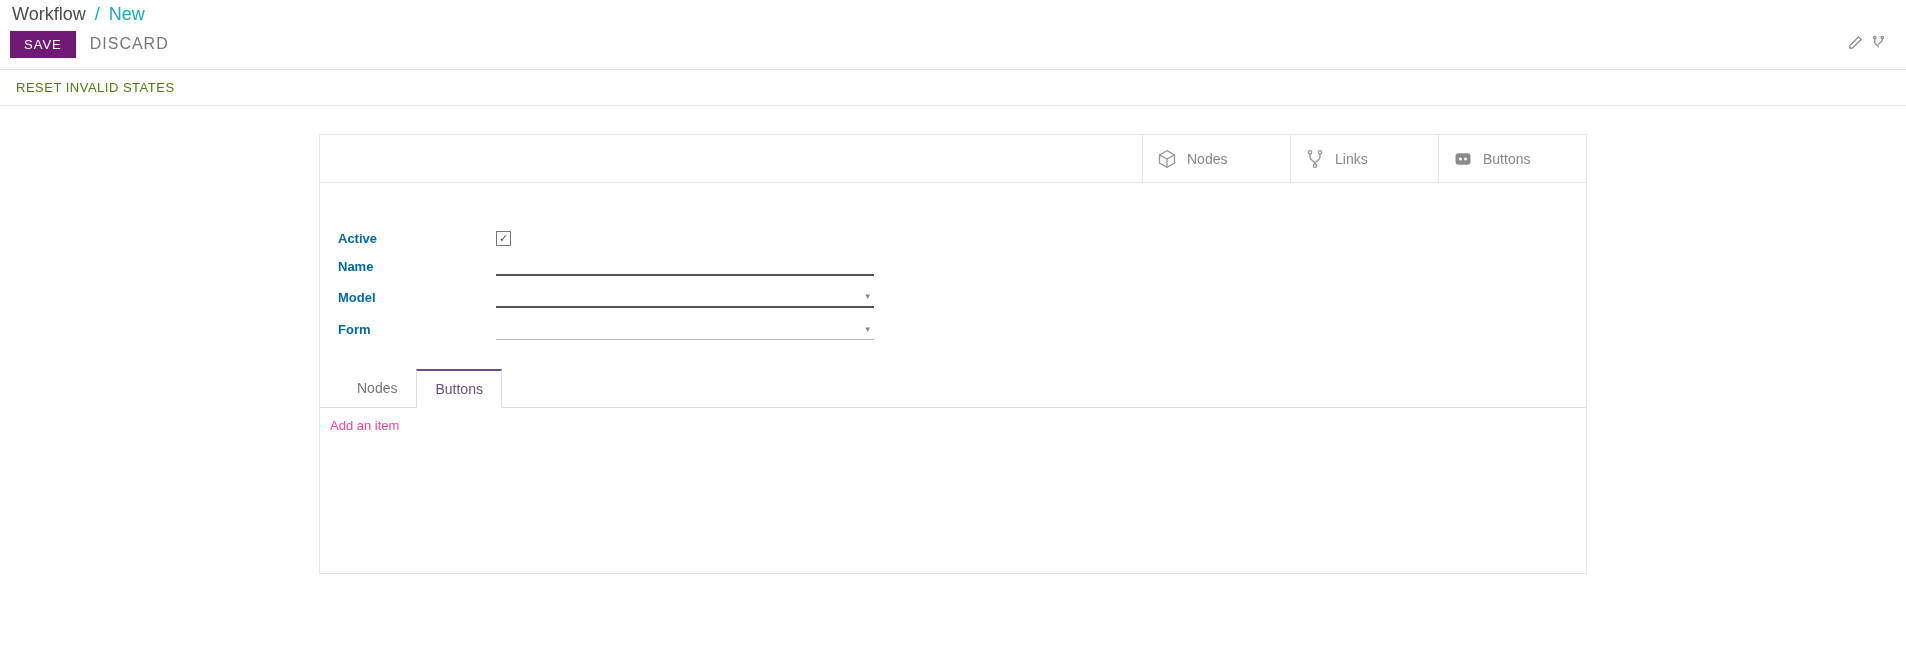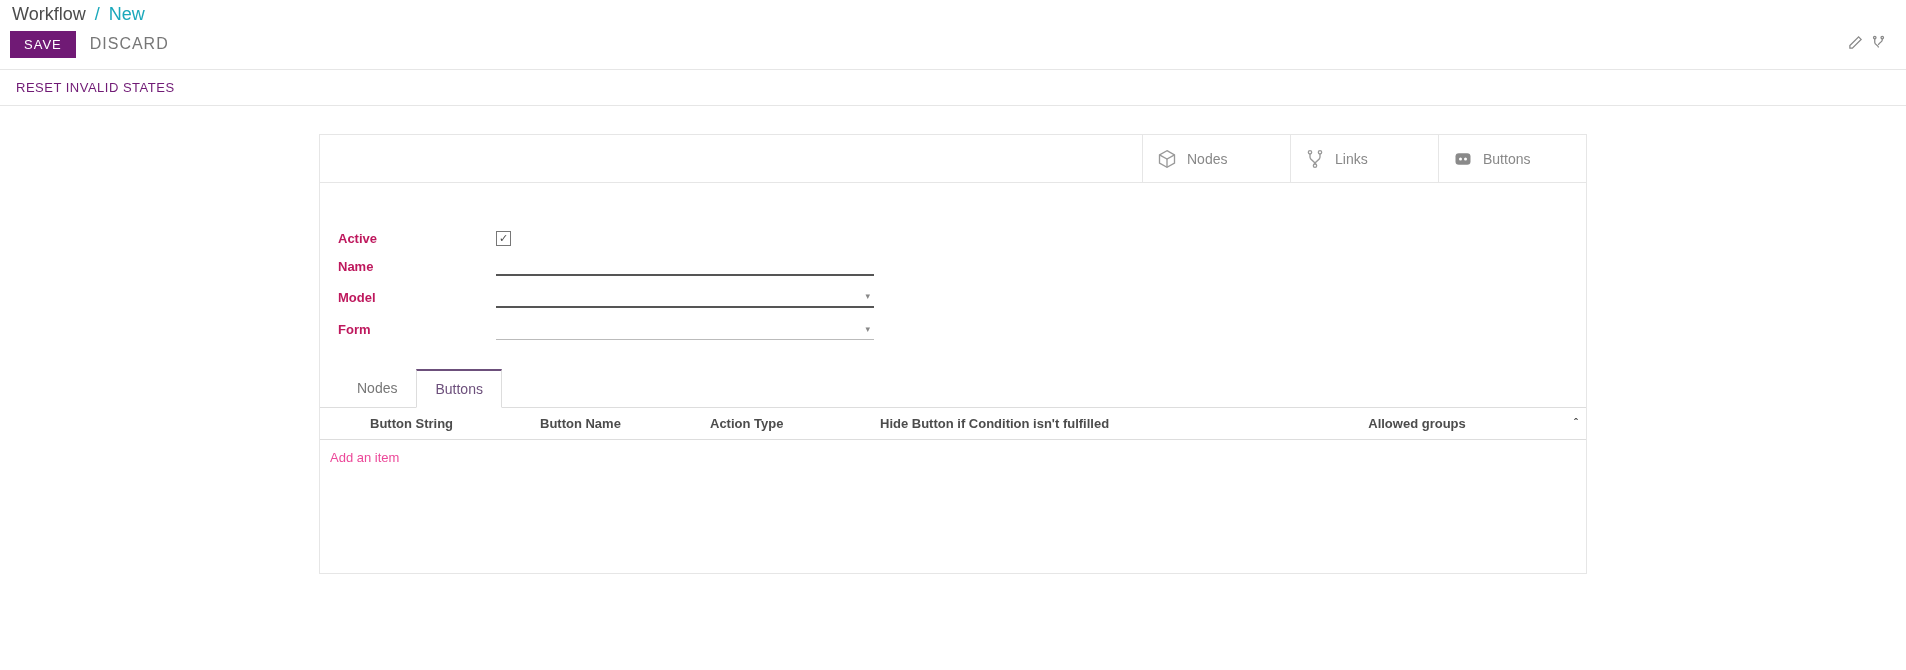--- a/index.html
+++ b/index.html
@@ -65,21 +65,21 @@
   cursor: pointer;
   font-size: 15px;
 }
 .divider {
   border-top: 1px solid #e6e6e6;
 }
 .action-row {
   padding: 10px 16px;
 }
 .action-row a {
-  color: #701a75;
+  color: #4d7c0f;
   text-decoration: none;
   font-size: 13px;
   letter-spacing: 0.5px;
 }
 .form-sheet-wrap {
   padding: 12px 0 0 0;
 }
 .form-sheet {
   width: 1268px;
   margin: 16px auto;
@@ -114,21 +114,21 @@
   padding: 48px 18px 0 18px;
 }
 .field-row {
   display: flex;
   align-items: center;
   margin-bottom: 10px;
 }
 .field-label {
   width: 158px;
   font-weight: 600;
-  color: #be185d;
+  color: #0369a1;
 }
 .checkbox {
   width: 15px;
   height: 15px;
   border: 1px solid #777;
   display: inline-flex;
   align-items: center;
   justify-content: center;
 }
 .checkbox.checked::after {
@@ -310,29 +310,20 @@
         </div>
       </div>
     </div>
 
     <div class="notebook">
       <div class="tabs">
         <div class="tab">Nodes</div>
         <div class="tab active">Buttons</div>
       </div>
       <div class="grid">
-        <div class="grid-header">
-          <div class="col col-handle"></div>
-          <div class="col col-string">Button String</div>
-          <div class="col col-name">Button Name</div>
-          <div class="col col-action">Action Type</div>
-          <div class="col col-hide">Hide Button if Condition isn't fulfilled</div>
-          <div class="col col-groups">Allowed groups</div>
-          <div class="col col-tail">ˆ</div>
-        </div>
         <div class="grid-body">
           <span class="add-item">Add an item</span>
         </div>
       </div>
     </div>
 
   </div>
 </div>
 
 </body></html>

